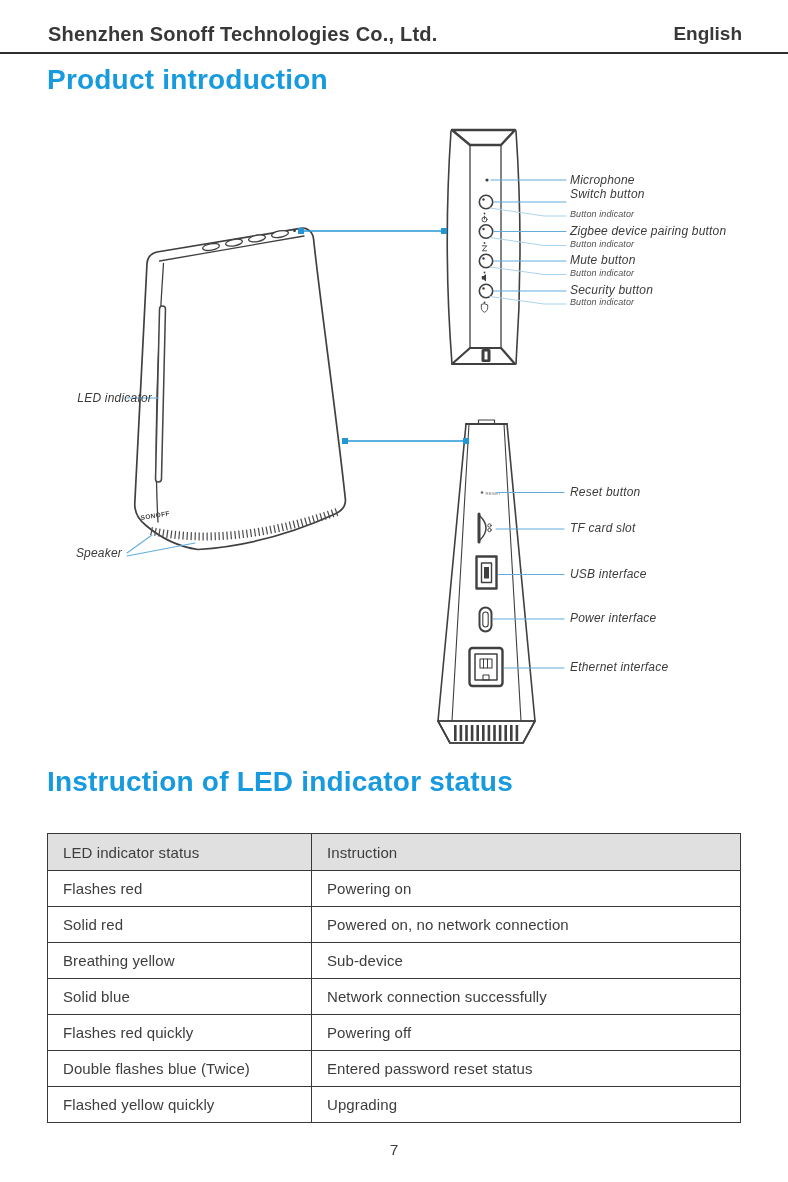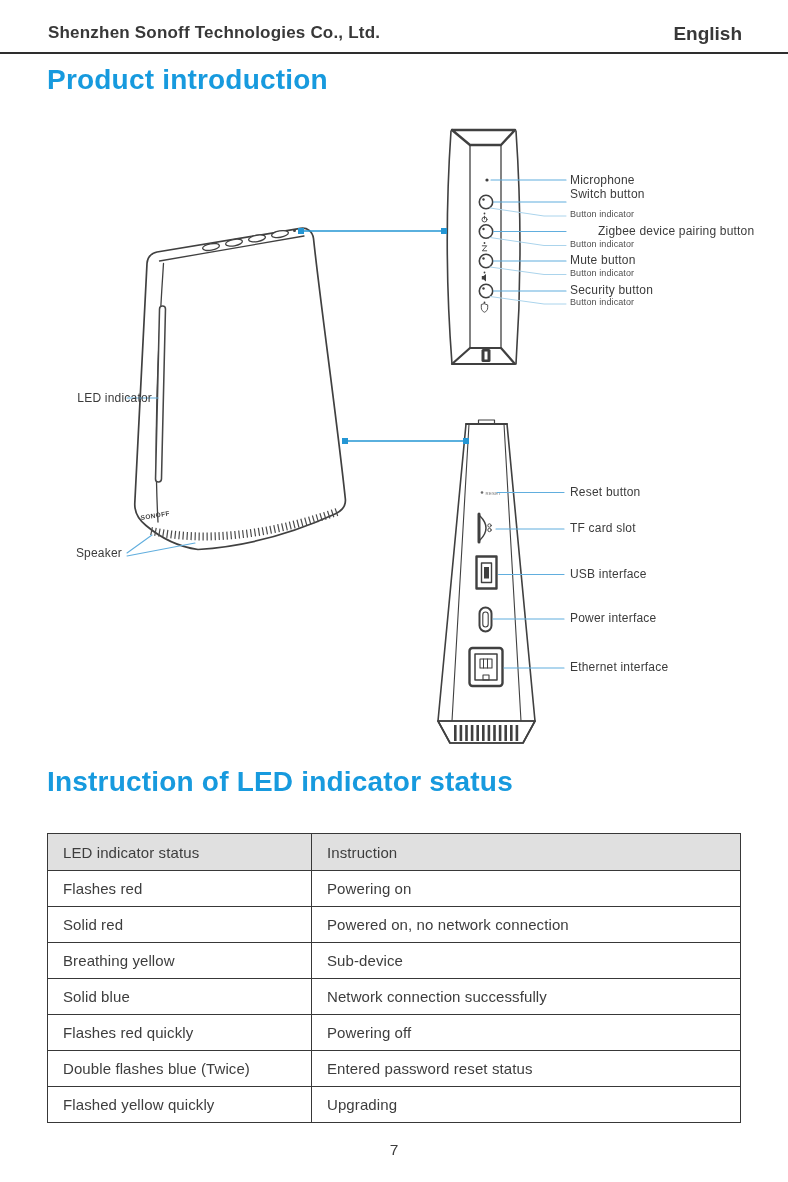--- a/index.html
+++ b/index.html
@@ -2,30 +2,30 @@
 <html><head>
 <meta charset="utf-8">
 <style>
   html,body{margin:0;padding:0;}
   body{
     width:788px;height:1182px;position:relative;background:#ffffff;
     font-family:"Liberation Sans", sans-serif;overflow:hidden;color:#3a3a3a;
   }
   
   .header-bar{position:absolute;left:0;top:0;width:788px;height:52px;border-bottom:2px solid #2e2e2e;background:#fff;}
-  .company{position:absolute;left:48px;top:23px;font-size:17px;font-weight:bold;color:#383838;letter-spacing:.2px;white-space:nowrap;}
+  .company{position:absolute;left:48px;top:23px;font-size:20px;font-weight:bold;color:#383838;letter-spacing:.2px;white-space:nowrap;}
   .language{position:absolute;right:46px;top:23px;font-size:19px;font-weight:bold;color:#383838;}
   
   .section-title{position:absolute;left:47px;font-size:28px;font-weight:bold;color:#179ade;letter-spacing:.2px;white-space:nowrap;}
   .title-1{top:64px;}
   .title-2{top:766px;}
   
   .diagram-svg{position:absolute;left:0;top:0;width:788px;height:1182px;}
   
-  .callout{position:absolute;font-size:12px;color:#3b3b3b;line-height:1.1;white-space:nowrap;letter-spacing:.2px;}
+  .callout{position:absolute;font-size:12px;color:#3b3b3b;line-height:1.1;white-space:nowrap;letter-spacing:.2px;font-style:italic;}
   .callout.sub{font-size:9px;color:#4f4f4f;letter-spacing:.1px;}
   .callout.right-align{text-align:right;}
   
   .led-table{position:absolute;left:47px;top:833px;width:694px;border-collapse:collapse;table-layout:fixed;
     font-size:15px;color:#3d3d3d;}
   .led-table th,.led-table td{border:1.6px solid #383838;text-align:left;font-weight:normal;
     padding:0 8px 0 15px;height:35px;vertical-align:middle;letter-spacing:.1px;}
   .led-table th{background:#e0e0e0;height:36px;}
   .col-1{width:240px;}
   
@@ -176,21 +176,21 @@
     <path d="M490,296.5 L544,304 L566,304"></path>
   </g>
 </svg>
 
 <div class="callout right-align" style="left:0;width:124px;top:392px;padding-left:28px;">LED indicator</div>
 <div class="callout right-align" style="left:0;width:122px;top:547px;">Speaker</div>
 
 <div class="callout" style="left:570px;top:174px;">Microphone</div>
 <div class="callout" style="left:570px;top:188px;">Switch button</div>
 <div class="callout sub" style="left:570px;top:210px;">Button indicator</div>
-<div class="callout" style="left:570px;top:225px;margin-left:28px;">Zigbee device pairing button</div>
+<div class="callout" style="left:570px;top:225px;">Zigbee device pairing button</div>
 <div class="callout sub" style="left:570px;top:240px;">Button indicator</div>
 <div class="callout" style="left:570px;top:254px;">Mute button</div>
 <div class="callout sub" style="left:570px;top:269px;">Button indicator</div>
 <div class="callout" style="left:570px;top:284px;">Security button</div>
 <div class="callout sub" style="left:570px;top:298px;">Button indicator</div>
 
 <div class="callout" style="left:570px;top:486px;">Reset button</div>
 <div class="callout" style="left:570px;top:522px;">TF card slot</div>
 <div class="callout" style="left:570px;top:568px;">USB interface</div>
 <div class="callout" style="left:570px;top:612px;">Power interface</div>

